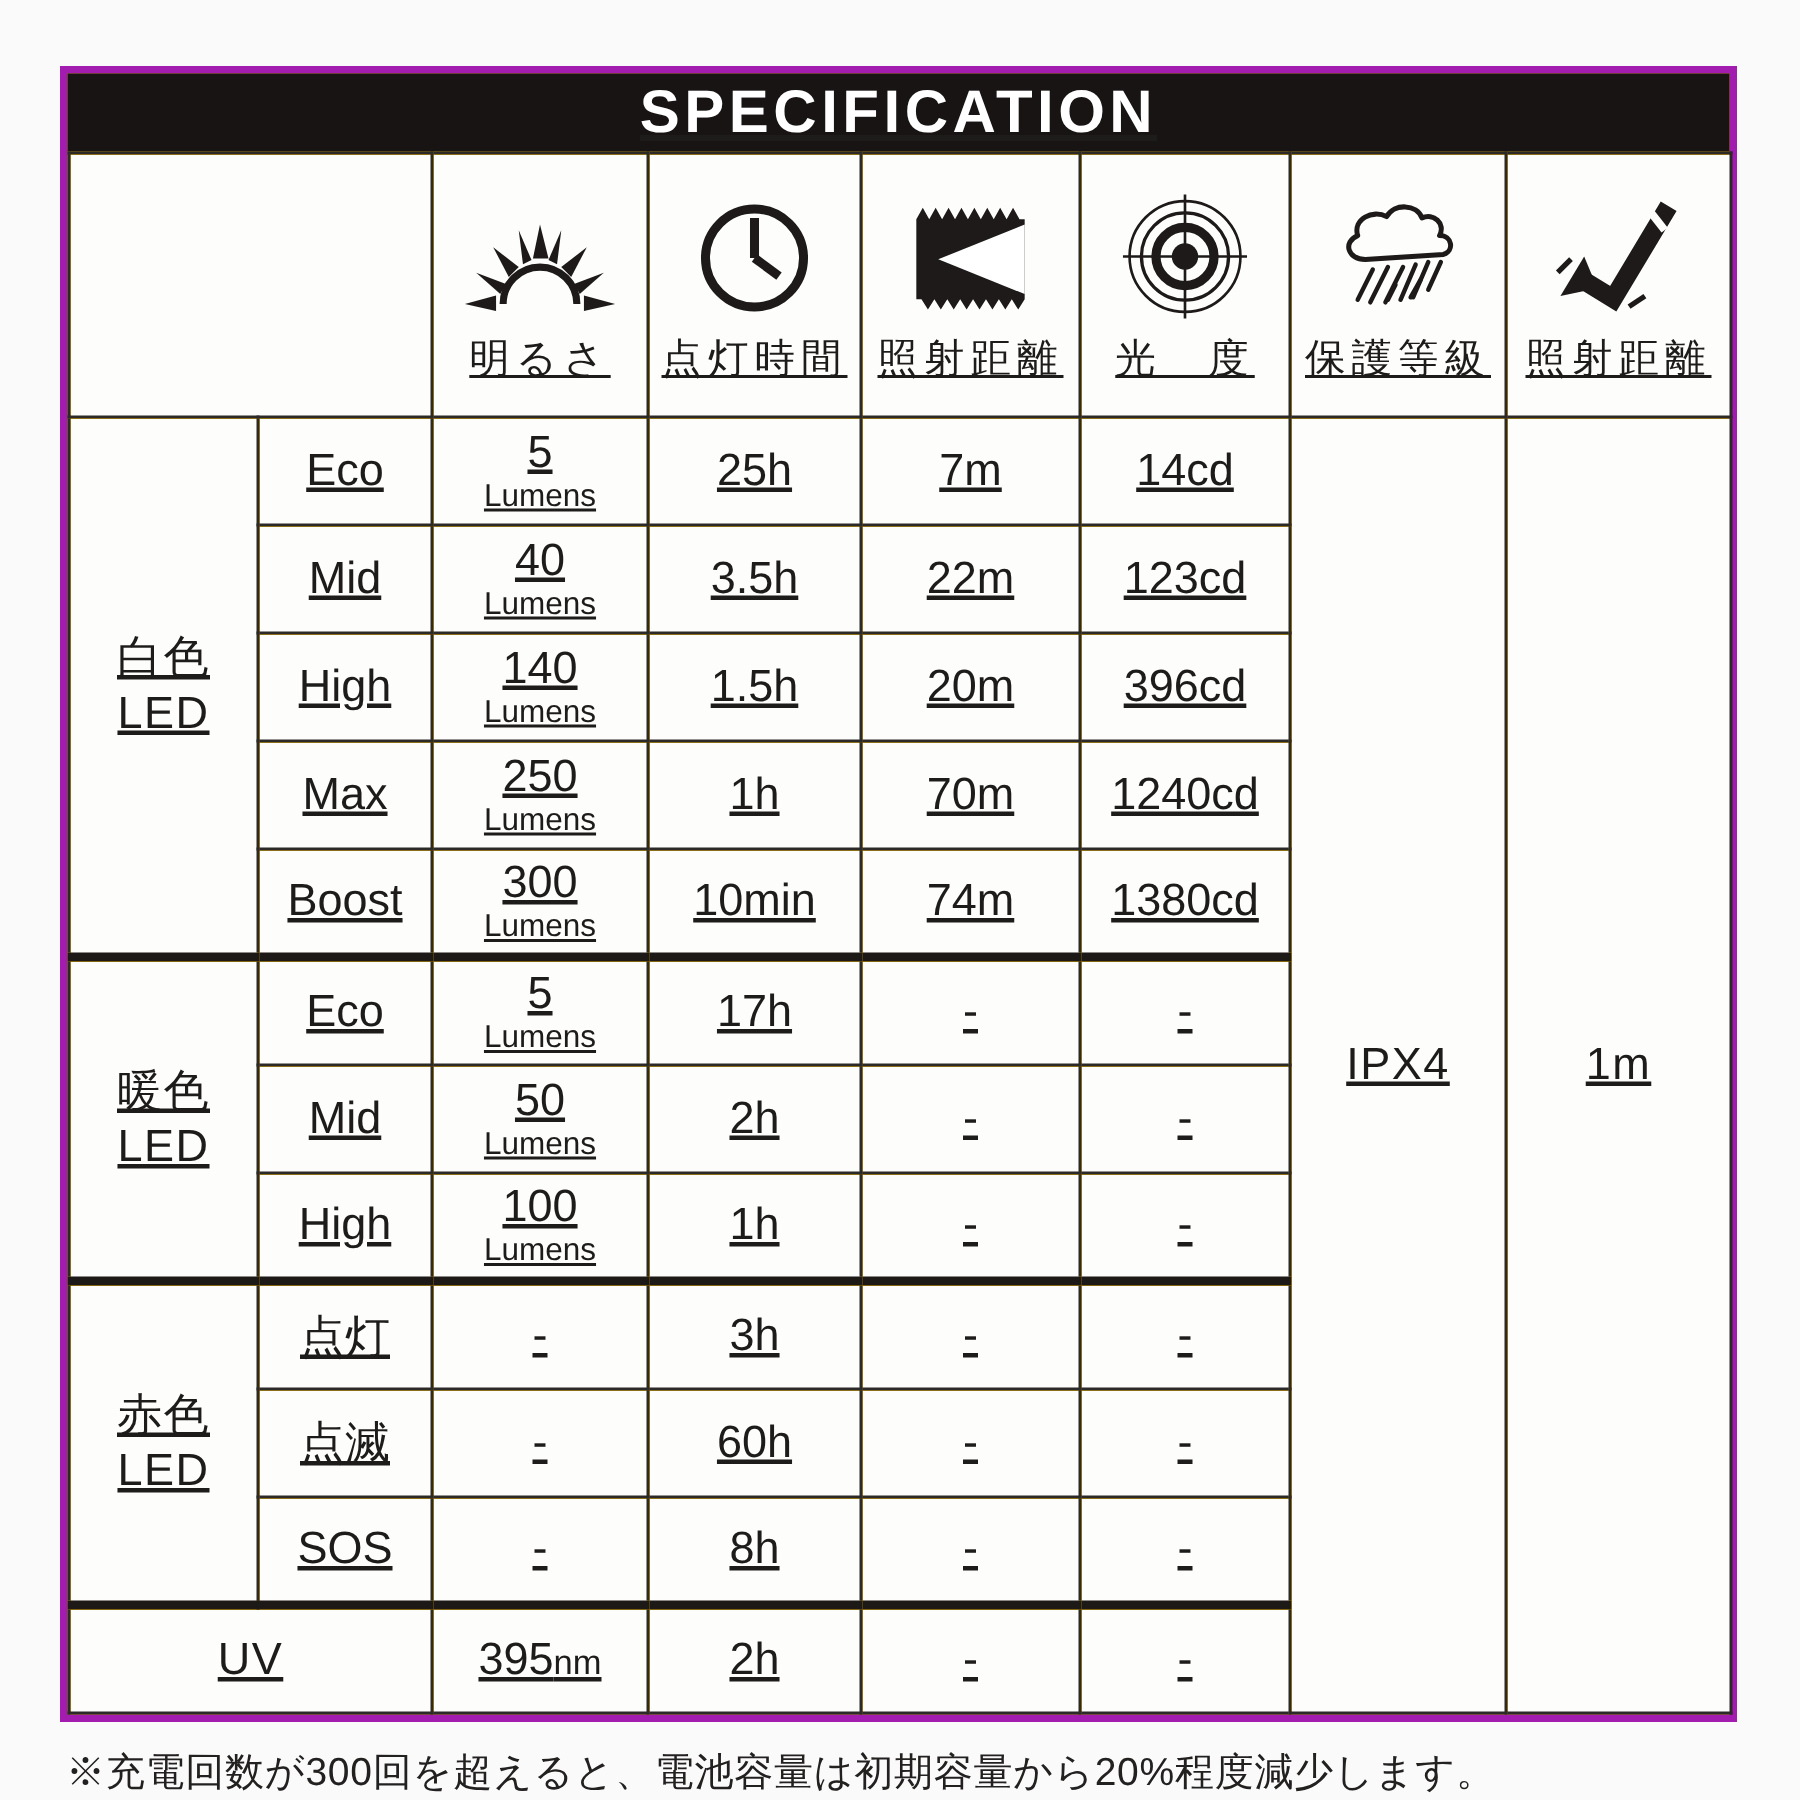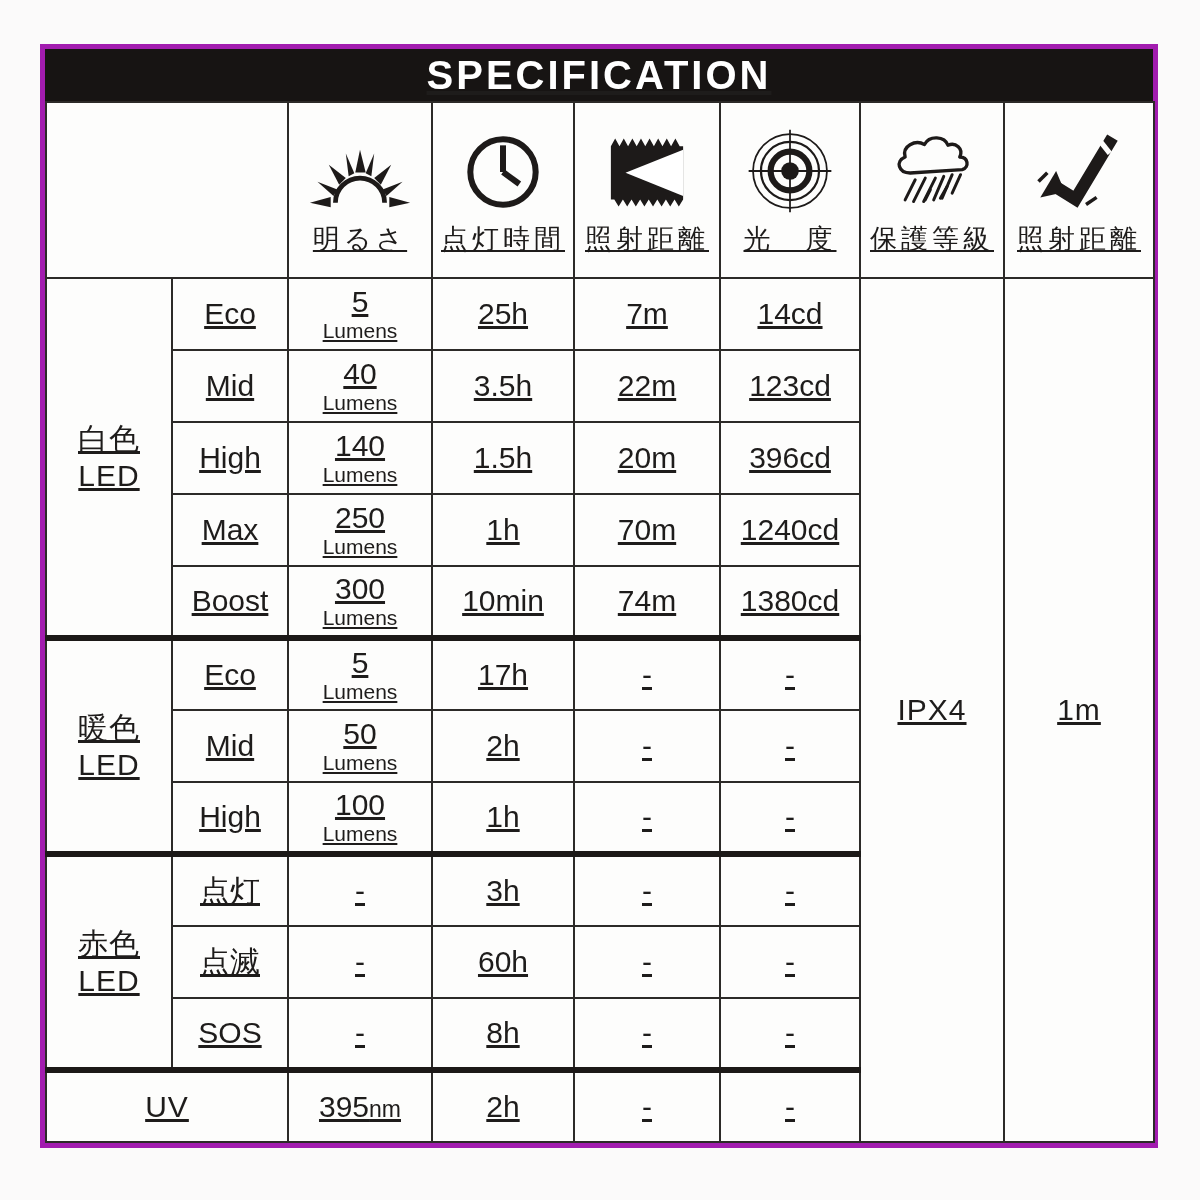--- a/index.html
+++ b/index.html
@@ -300,13 +300,14 @@
           <span class="bv">395</span><span class="bu">nm</span>
         </td>
         <td>2h</td>
         <td>-</td>
         <td>-</td>
       </tr>
     </tbody>
       </table>
   </div>
 
+  <div class="footnote">※充電回数が300回を超えると、電池容量は初期容量から20%程度減少します。</div>
 </div>
 
 </body></html>

